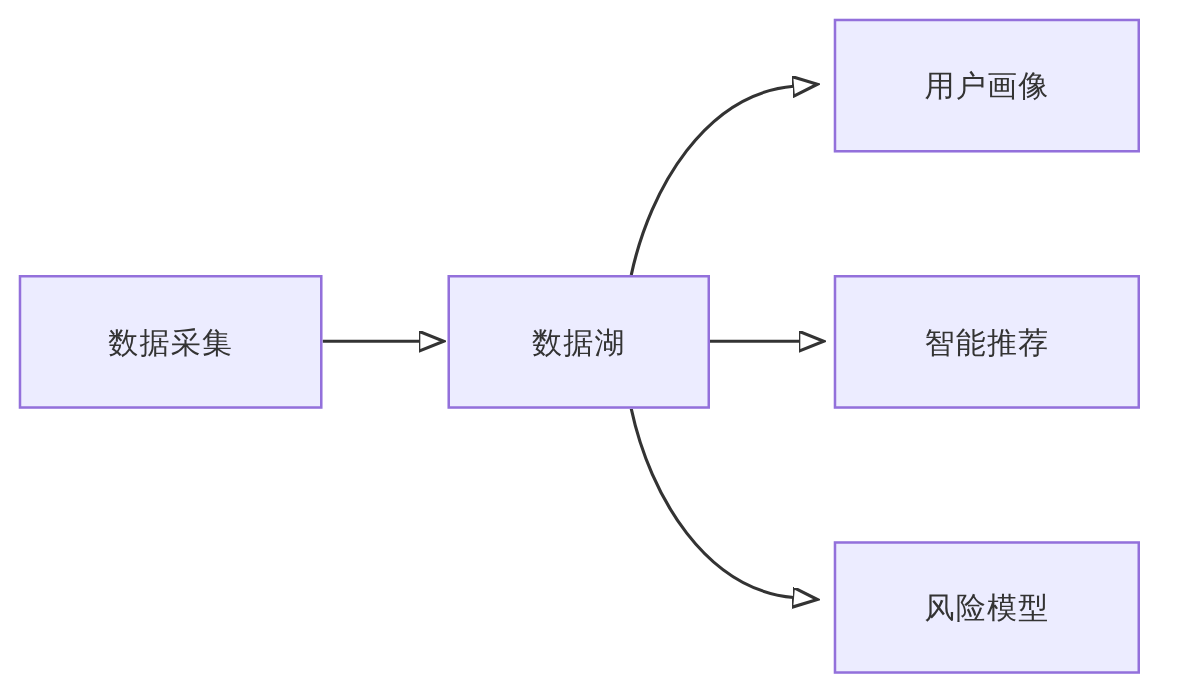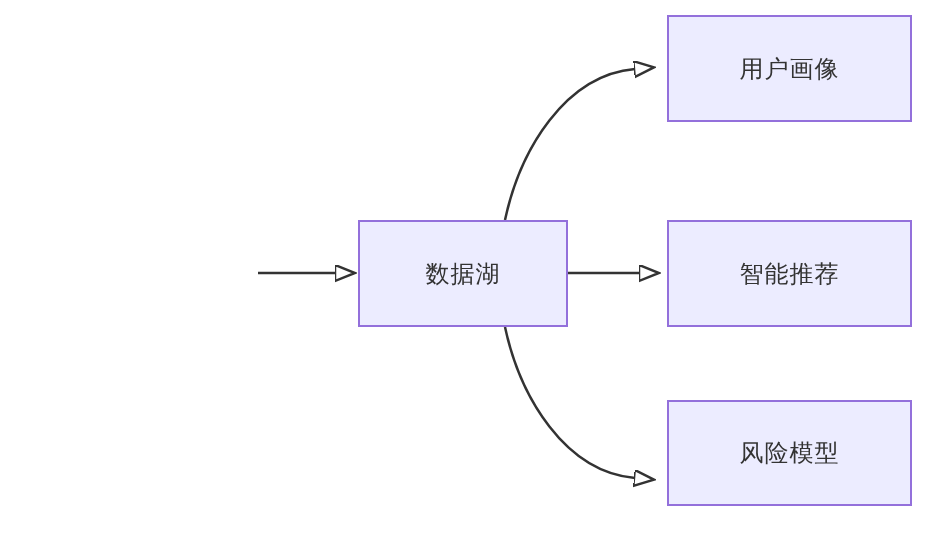--- a/index.html
+++ b/index.html
@@ -19,21 +19,21 @@
     align-items:center;
     justify-content:center;
     font-size:24px;
     color:#333333;
     letter-spacing:1px;
   }
   #node-collect   { left:15px;  top:220px; width:243px; height:107px; }
   #node-lake      { left:358px; top:220px; width:210px; height:107px;font-family:Liberation Mono, monospace; }
   #node-profile   { left:667px; top:15px;  width:245px; height:107px; }
   #node-recommend { left:667px; top:220px; width:245px; height:107px; }
-  #node-risk      { left:667px; top:400px; width:245px; height:106px; }
+  #node-risk      { left:667px; top:433px; width:245px; height:106px; }
   svg.edges {
     position:absolute; left:0; top:0;
     width:944px; height:556px;
     pointer-events:none;
   }
   svg.edges path {
     fill:none;
     stroke:#333333;
     stroke-width:2.5px;
   }
@@ -48,20 +48,23 @@
       <marker id="arrow" markerUnits="userSpaceOnUse" markerWidth="22" markerHeight="18" refX="1" refY="8" orient="auto">
         <path d="M0,0 L20,8 L0,16 Z" fill="#333333" stroke="none"></path>
       </marker>
     </defs>
     <path d="M258,273 L336,273" marker-end="url(#arrow)"></path>
     <path d="M505,220 C520,150 565,75 635,69" marker-end="url(#arrow)"></path>
     <path d="M568,273 L640,273" marker-end="url(#arrow)"></path>
     <path d="M505,327 C520,397 565,472 635,478" marker-end="url(#arrow)"></path>
   </svg>
 
+  <div class="node" id="node-collect">
+    <span>数据采集</span>
+  </div>
 
   <div class="node" id="node-lake">
     <span>数据湖</span>
   </div>
 
   <div class="node" id="node-recommend">
     <span>智能推荐</span>
   </div>
 
   <div class="node" id="node-profile">

